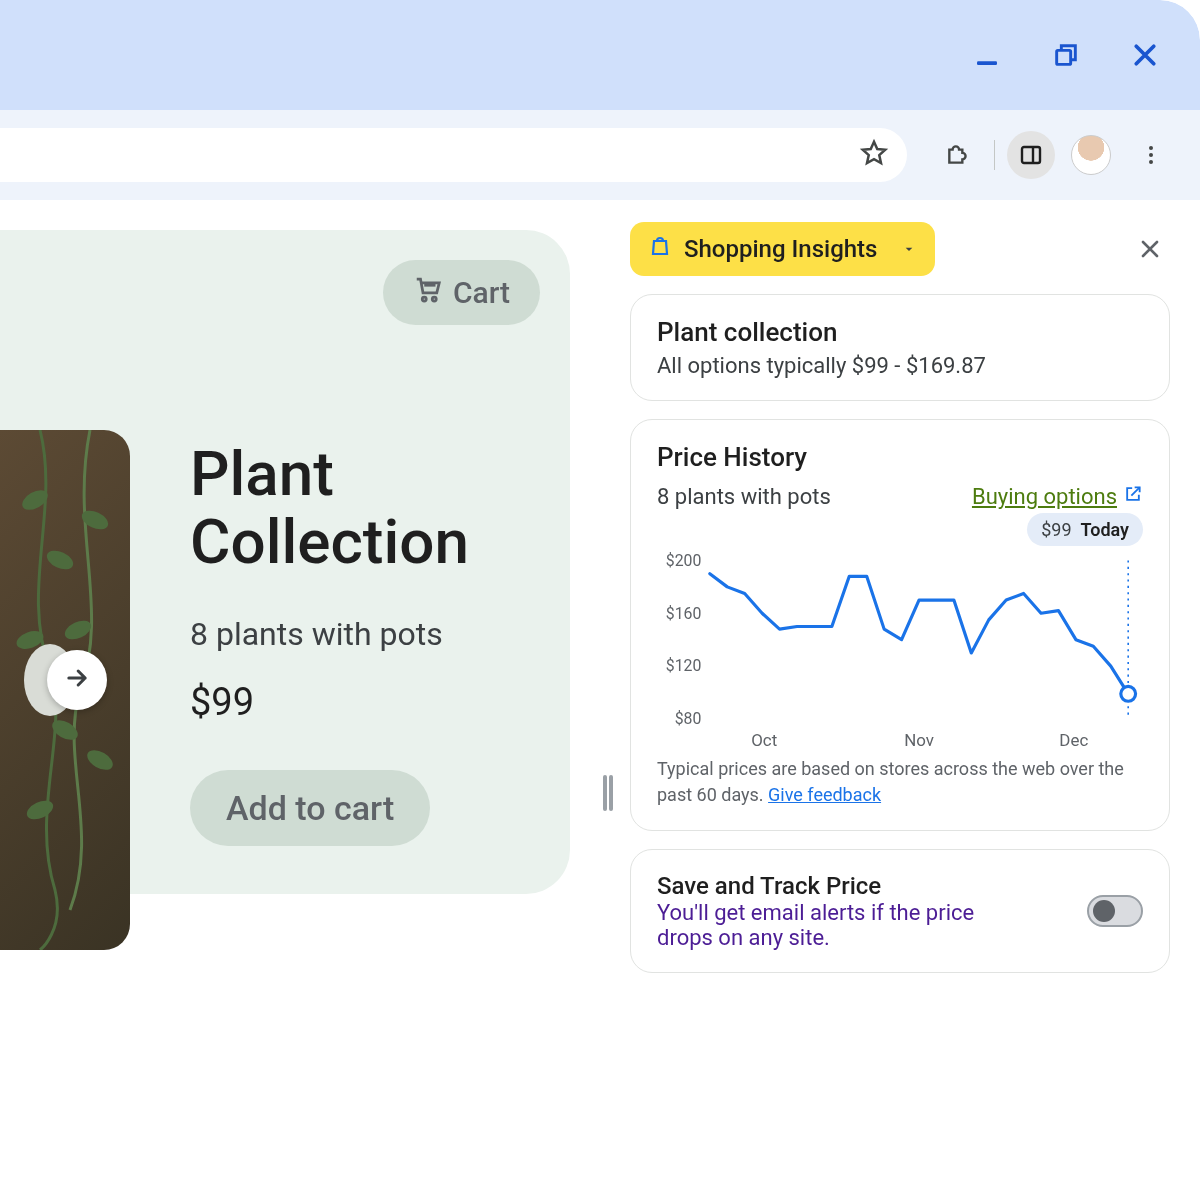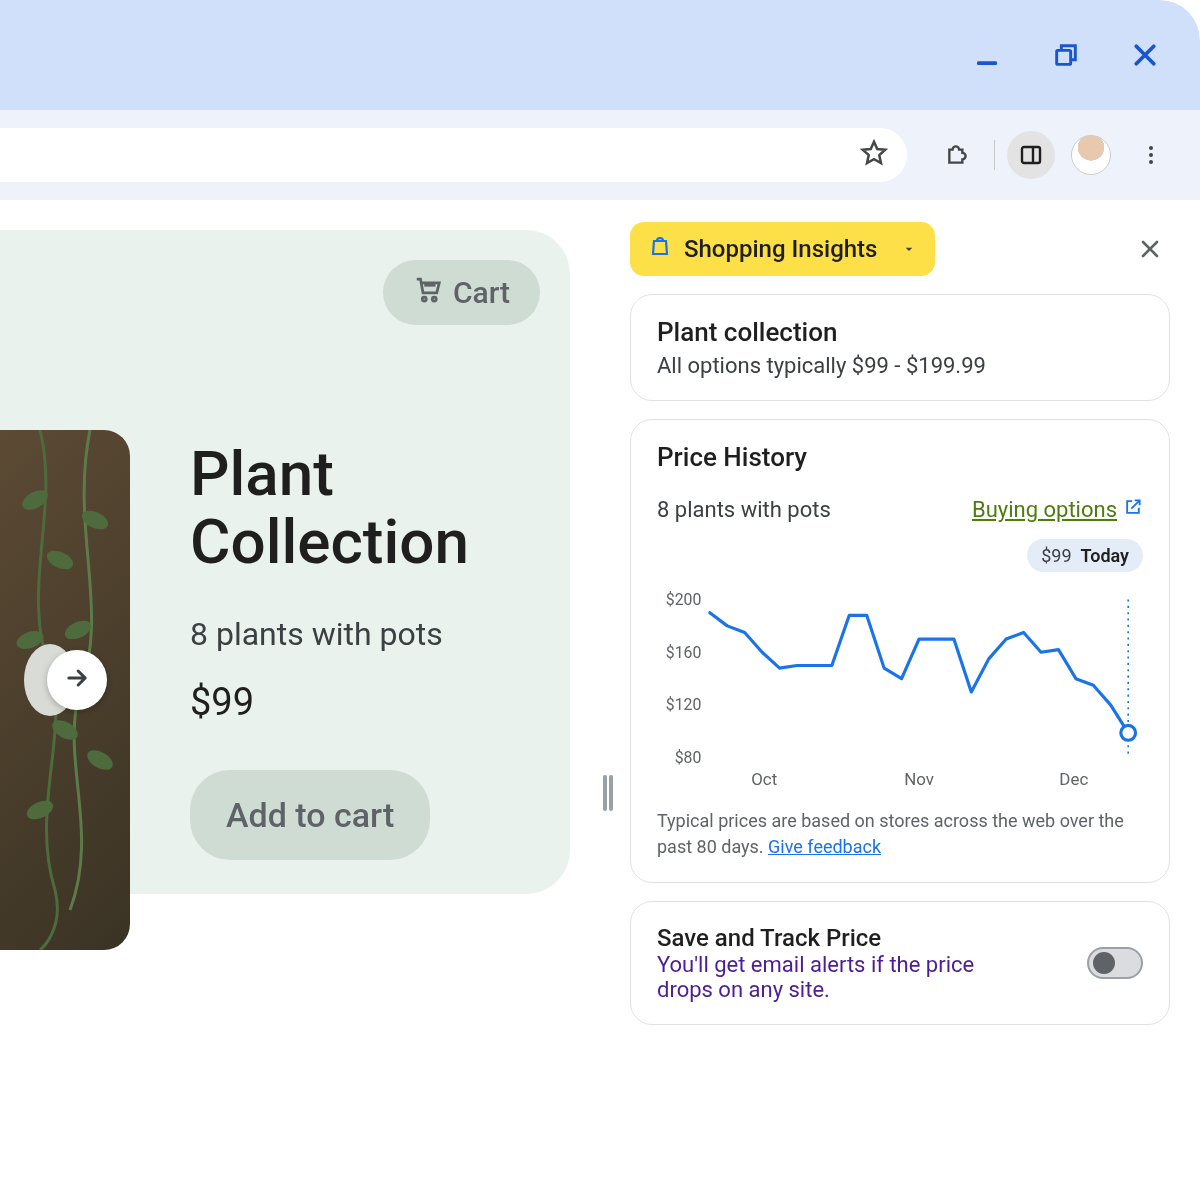--- a/index.html
+++ b/index.html
@@ -134,21 +134,21 @@
     position:absolute; left:190px; top:385px;
     font-size:32px; color:#3c4043;
   }
   .p-price {
     position:absolute; left:190px; top:450px;
     font-size:38px; color:#1f1f1f;
   }
   .add-btn {
     position:absolute; left:190px; top:540px;
     background:#cfdcd3; border-radius:40px;
-    padding:25px 36px;
+    padding:18px 36px;
     font-size:34px; color:#5f6368; font-weight:500;
     cursor:pointer;
   }
 
   
   .side-panel {
     flex:1;
     padding:22px 30px 0 30px;
     background:#fff;
     display:flex; flex-direction:column; gap:18px;
@@ -346,24 +346,24 @@
         </div>
         <div class="sp-close">
           <svg width="24" height="24" viewBox="0 0 24 24">
               <path d="M5 5l14 14M19 5L5 19" stroke="#5f6368" stroke-width="2.6" stroke-linecap="round"></path>
             </svg>
         </div>
       </div>
 
       <div class="card">
         <h3>Plant collection</h3>
-        <div class="sub">All options typically $99 - $199.99</div>
-      </div>
-
-      <div class="card" style="display:flex;flex-direction:column;gap:19px;">
+        <div class="sub">All options typically $99 - $169.87</div>
+      </div>
+
+      <div class="card" style="display:flex;flex-direction:column;gap:6px;">
         <h3>Price History</h3>
         <div class="ph-head">
           <span class="sub">8 plants with pots</span>
           <span class="buy-link">
             <span>Buying options</span>
             <span>
               <svg width="20" height="20" viewBox="0 0 24 24" fill="none" stroke="#1a73e8" stroke-width="2.2">
                   <path d="M14 4h6v6"></path>
                   <path d="M20 4L10 14"></path>
                   <path d="M19 13v6H5V5h6"></path>
@@ -385,21 +385,21 @@
               <text x="101.48" y="184" text-anchor="middle" font-size="16" fill="#5f6368">Oct</text>
               <text x="248" y="184" text-anchor="middle" font-size="16" fill="#5f6368">Nov</text>
               <text x="394.52" y="184" text-anchor="middle" font-size="16" fill="#5f6368">Dec</text>
               <line x1="446" y1="8" x2="446" y2="158" stroke="#1a73e8" stroke-width="1.5" stroke-dasharray="2 4"></line>
               <path d="M50 20.500000000000007 L66.5 32.99999999999999 L83 39.25000000000001 L99.5 58.00000000000001 L116 73 L132.5 70.5 L149 70.5 L165.5 70.5 L182 22.999999999999996 L198.5 22.999999999999996 L215 73 L231.5 83 L248 45.5 L264.5 45.5 L281 45.5 L297.5 95.49999999999999 L314 64.25 L330.5 45.5 L347 39.25000000000001 L363.5 58.00000000000001 L380 55.5 L396.5 83 L413 89.25000000000001 L429.5 108.00000000000001 L446 134.25 " fill="none" stroke="#1a73e8" stroke-width="3" stroke-linejoin="round" stroke-linecap="round"></path>
               <circle cx="446" cy="134.25" r="7" fill="#fff" stroke="#1a73e8" stroke-width="3"></circle>
             </svg>
         </div>
 
         <div class="foot">
-          <span>Typical prices are based on stores across the web over the past 80 days. </span><a>Give feedback</a>
+          <span>Typical prices are based on stores across the web over the past 60 days. </span><a>Give feedback</a>
         </div>
       </div>
 
       <div class="card">
         <div class="track-row">
           <div class="txt">
             <div class="t">Save and Track Price</div>
             <div class="d">You'll get email alerts if the price drops on any site.</div>
           </div>
           <div class="switch">

